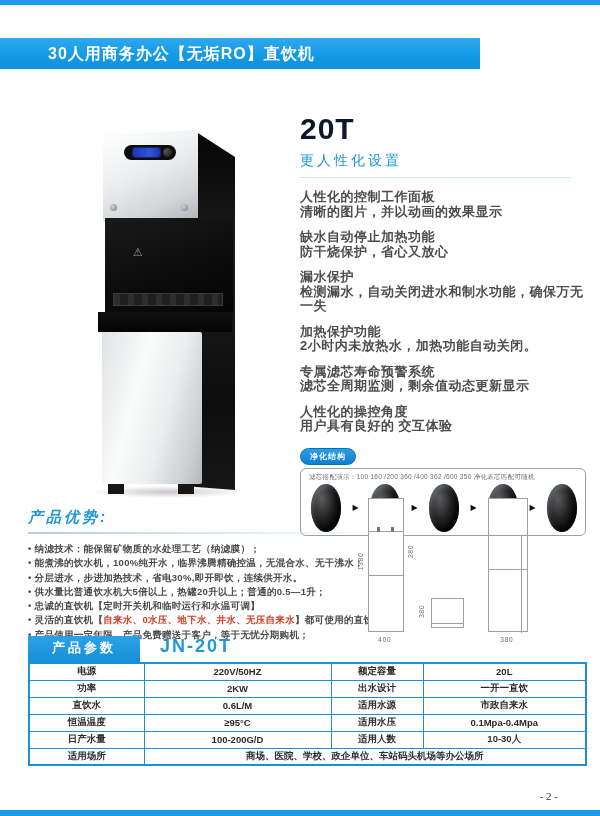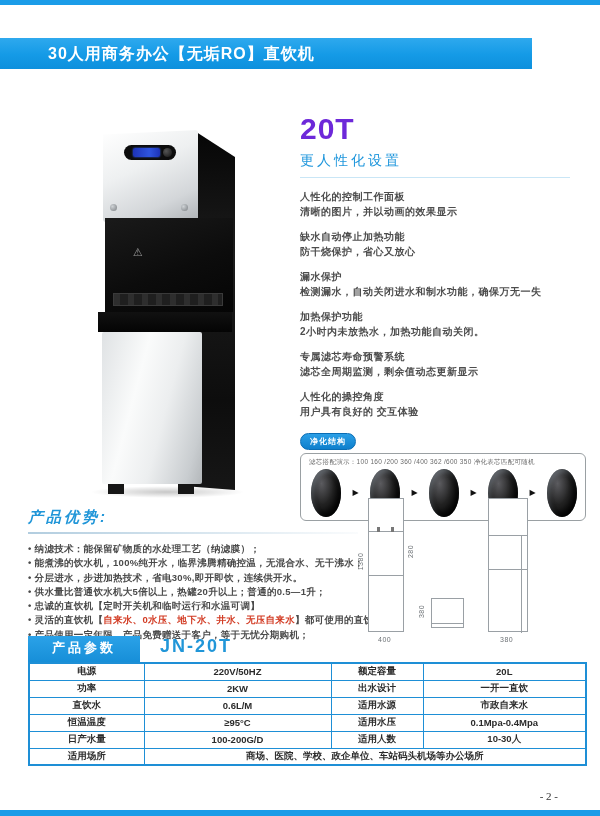--- a/index.html
+++ b/index.html
@@ -3,21 +3,21 @@
 <meta charset="utf-8">
 <style>
   * { margin:0; padding:0; box-sizing:border-box; }
   html,body { background:#e9e9e9; }
   body { font-family:"Liberation Sans","DejaVu Sans",sans-serif; }
   .page { position:relative; width:600px; height:816px; margin:0 auto; background:#ffffff; overflow:hidden; }
 
   .top-strip { position:absolute; left:0; top:0; width:600px; height:5px; background:#1b9ce8; }
   .bottom-strip { position:absolute; left:0; bottom:0; width:600px; height:6px; background:#1b9ce8; }
 
-  .banner { position:absolute; left:0; top:38px; width:532px; height:31px; background:linear-gradient(180deg,#2ea9ee 0%,#149ae6 55%,#0d90dd 100%); color:#fff; font-size:16px; font-weight:bold; line-height:31px; padding-left:48px; letter-spacing:1px; }
+  .banner { position:absolute; left:0; top:38px; width:480px; height:31px; background:linear-gradient(180deg,#2ea9ee 0%,#149ae6 55%,#0d90dd 100%); color:#fff; font-size:16px; font-weight:bold; line-height:31px; padding-left:48px; letter-spacing:1px; }
 
   
   .machine { position:absolute; left:60px; top:100px; width:240px; height:400px; }
   .m-shadow { position:absolute; left:30px; top:386px; width:155px; height:12px; background:radial-gradient(ellipse at center, rgba(0,0,0,0.22) 0%, rgba(0,0,0,0) 70%); }
   .m-side { position:absolute; left:130px; top:32px; width:45px; height:358px; background:linear-gradient(180deg,#060606 0%,#1c1c1c 35%,#0d0d0d 75%,#161616 100%); clip-path:polygon(14% 0,100% 7%,100% 100%,0 99%,0 3%); }
   .m-head { position:absolute; left:43px; top:30px; width:95px; height:92px; background:linear-gradient(155deg,#ffffff 0%,#eef0f1 40%,#d3d6d9 75%,#aeb2b6 100%); clip-path:polygon(0 5%,100% 0,100% 100%,0 100%); border-radius:3px; }
   .m-display { position:absolute; left:64px; top:45px; width:52px; height:15px; background:#0c0c0c; border-radius:8px; }
   .m-lcd { position:absolute; left:9px; top:3px; width:27px; height:9px; background:linear-gradient(90deg,#1d33b8,#2f55e0 60%,#1d33b8); border-radius:2px; box-shadow:0 0 2px #3a6cff; }
   .m-knob { position:absolute; top:3px; right:4px; width:9px; height:9px; border-radius:50%; background:radial-gradient(circle at 35% 35%,#555,#111); }
   .m-screw { position:absolute; width:7px; height:7px; border-radius:50%; background:radial-gradient(circle at 35% 35%,#cfd3d6,#7a7e82); }
@@ -25,25 +25,25 @@
   .m-faucet:after { content:""; position:absolute; left:2px; bottom:-3px; width:4px; height:4px; background:#000; }
   .m-mid { position:absolute; left:45px; top:118px; width:128px; height:94px; background:linear-gradient(160deg,#1a1a1a 0%,#0c0c0c 55%,#050505 100%); }
   .m-warning { position:absolute; left:28px; top:28px; color:#9a9a9a; font-size:11px; }
   .m-strip { position:absolute; left:8px; bottom:6px; width:110px; height:13px; background:#1f1f1f; border:1px solid #3a3a3a; background-image:repeating-linear-gradient(90deg,#2e2e2e 0 6px,#1f1f1f 6px 14px); }
   .m-band { position:absolute; left:38px; top:212px; width:134px; height:20px; background:linear-gradient(180deg,#111 0%,#040404 100%); }
   .m-door { position:absolute; left:42px; top:232px; width:100px; height:152px; background:linear-gradient(105deg,#dfe2e4 0%,#fafbfb 35%,#eceeef 60%,#c9cdd0 88%,#b3b7ba 100%); border-radius:2px; }
   .m-foot { position:absolute; width:16px; height:10px; background:#161616; top:384px; }
   
 
   .right-col { position:absolute; left:300px; top:112px; width:290px; }
-  .model-title { font-size:30px; font-weight:600; color:#6d28d9; letter-spacing:1px; }
+  .model-title { font-size:30px; font-weight:600; color:#0f172a; letter-spacing:1px; }
   .feat-heading { margin-top:6px; font-size:14px; font-weight:normal; color:#1e96dc; letter-spacing:3px; padding-bottom:7px; border-bottom:1px solid #c9e6f6; width:270px; }
   .feat-list { margin-top:12px; }
   .feat-item { margin-bottom:11px; }
-  .feat-item div { font-size:10px; font-weight:bold; color:#4d4d4d; line-height:14.5px; letter-spacing:0.5px; }
+  .feat-item div { font-size:13px; font-weight:bold; color:#4d4d4d; line-height:14.5px; letter-spacing:0.5px; }
   .purify-badge { display:inline-block; margin-top:2px; background:linear-gradient(180deg,#2b9fe6,#0e7fcc); color:#fff; font-size:8px; font-weight:bold; padding:2px 9px; border-radius:9px; border:1px solid #0a6db4; letter-spacing:1px; }
   .purify-box { margin-top:3px; width:286px; height:68px; border:1px solid #9aa0a3; border-radius:6px; position:relative; background:#fff; }
   .purify-caption { position:absolute; left:8px; top:4px; font-size:6.5px; color:#6b6b6b; white-space:nowrap; letter-spacing:0.3px; }
   .stage-row { position:absolute; left:10px; top:14px; width:266px; height:50px; display:flex; align-items:center; justify-content:space-between; }
   .stage { width:30px; height:48px; border-radius:50%; background:radial-gradient(ellipse at 35% 30%, #5c5c60 0%, #222 45%, #000 90%); box-shadow:inset -3px -4px 6px rgba(0,0,0,0.8), inset 2px 3px 4px rgba(140,150,160,0.5); }
   .stage-arrow { color:#111; font-size:8px; line-height:1; }
 
   .adv-block { position:absolute; left:28px; top:508px; width:335px; }
   .adv-heading { font-size:15px; font-weight:bold; font-style:italic; color:#2196d8; letter-spacing:3px; }
   .adv-rule { margin-top:5px; height:2px; width:330px; background:linear-gradient(90deg,#bfttransparent, rgba(180,205,220,0.9), rgba(220,230,238,0.2)); background:linear-gradient(90deg, rgba(170,200,220,0.9), rgba(220,232,240,0.15)); }

